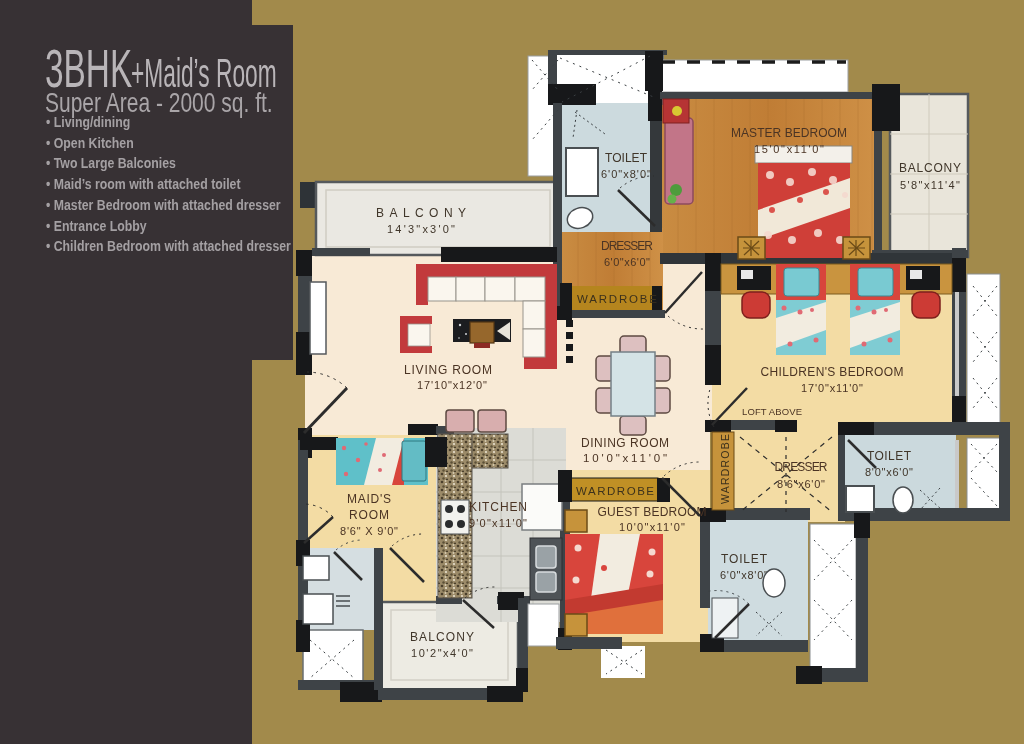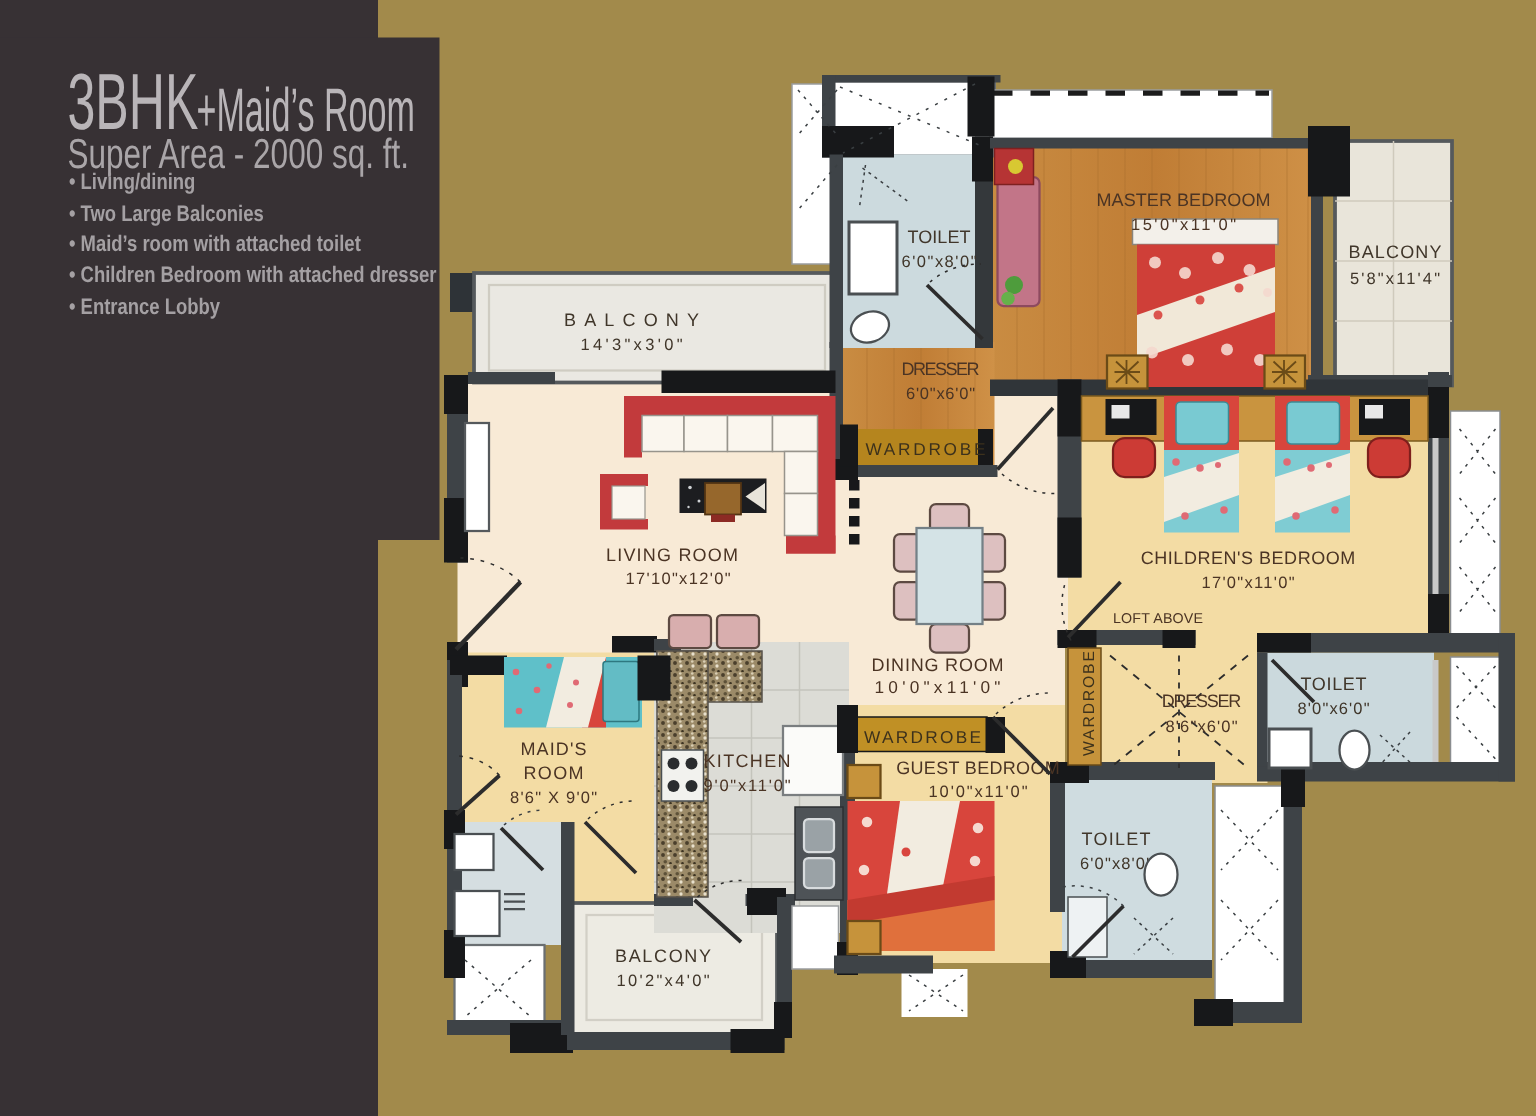--- a/index.html
+++ b/index.html
@@ -14,24 +14,26 @@
   <div style="position:absolute;left:0;top:0;width:252px;height:744px;background:#373134;"></div>
   <div style="position:absolute;left:0;top:25px;width:293px;height:335px;background:#373134;"></div>
 
   <div style="position:absolute;left:45px;top:38px;color:#b9b5b8;white-space:nowrap;font-size:53px;"><span class="cx" style="transform:scaleX(0.63);">3BHK</span></div>
   <div style="position:absolute;left:131px;top:50px;color:#b9b5b8;white-space:nowrap;font-size:41px;text-align:center;"><span class="cx" style="transform:scaleX(0.555);">+Maid’s Room</span></div>
 
   <div style="position:absolute;left:45px;top:87px;color:#a9a5a8;white-space:nowrap;font-size:28px;"><span class="cx" style="transform:scaleX(0.75);">Super Area - 2000 sq. ft.</span></div>
 
   <div style="position:absolute;left:46px;top:112px;color:#a4a0a3;font-size:15px;font-weight:bold;line-height:20.7px;white-space:nowrap;">
     <div><span class="cx" style="transform:scaleX(0.82);">• Living/dining</span></div>
+    <div><span class="cx" style="transform:scaleX(0.82);">• Open Kitchen</span></div>
     <div><span class="cx" style="transform:scaleX(0.82);">• Two Large Balconies</span></div>
     <div><span class="cx" style="transform:scaleX(0.82);">• Maid’s room with attached toilet</span></div>
+    <div><span class="cx" style="transform:scaleX(0.82);">• Master Bedroom with attached dresser</span></div>
+    <div><span class="cx" style="transform:scaleX(0.82);">• Entrance Lobby</span></div>
     <div><span class="cx" style="transform:scaleX(0.82);">• Children Bedroom with attached dresser</span></div>
-    <div><span class="cx" style="transform:scaleX(0.82);">• Entrance Lobby</span></div>
   </div>
 
   <svg id="plan" width="1024" height="744" viewBox="0 0 1024 744" style="position:absolute;left:0;top:0;" font-family="&quot;Liberation Sans&quot;,sans-serif">
     <defs>
       <pattern id="speckle" width="8" height="8" patternUnits="userSpaceOnUse">
         <rect width="8" height="8" fill="#9b8a68"></rect>
         <circle cx="2" cy="2" r="1.3" fill="#4a3f2c"></circle>
         <circle cx="6" cy="4" r="1.1" fill="#e8e0cc"></circle>
         <circle cx="3.5" cy="6.5" r="1.2" fill="#5d5138"></circle>
         <circle cx="7" cy="7.5" r="0.9" fill="#3c3322"></circle>

